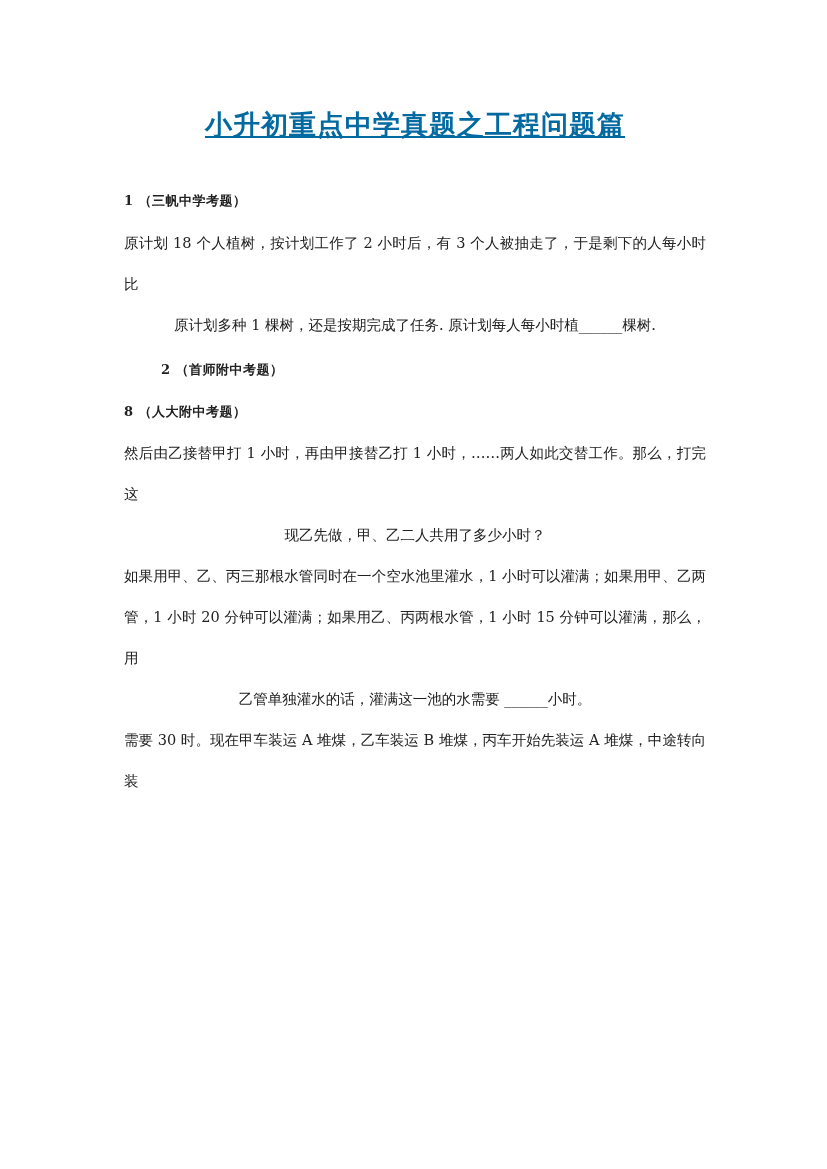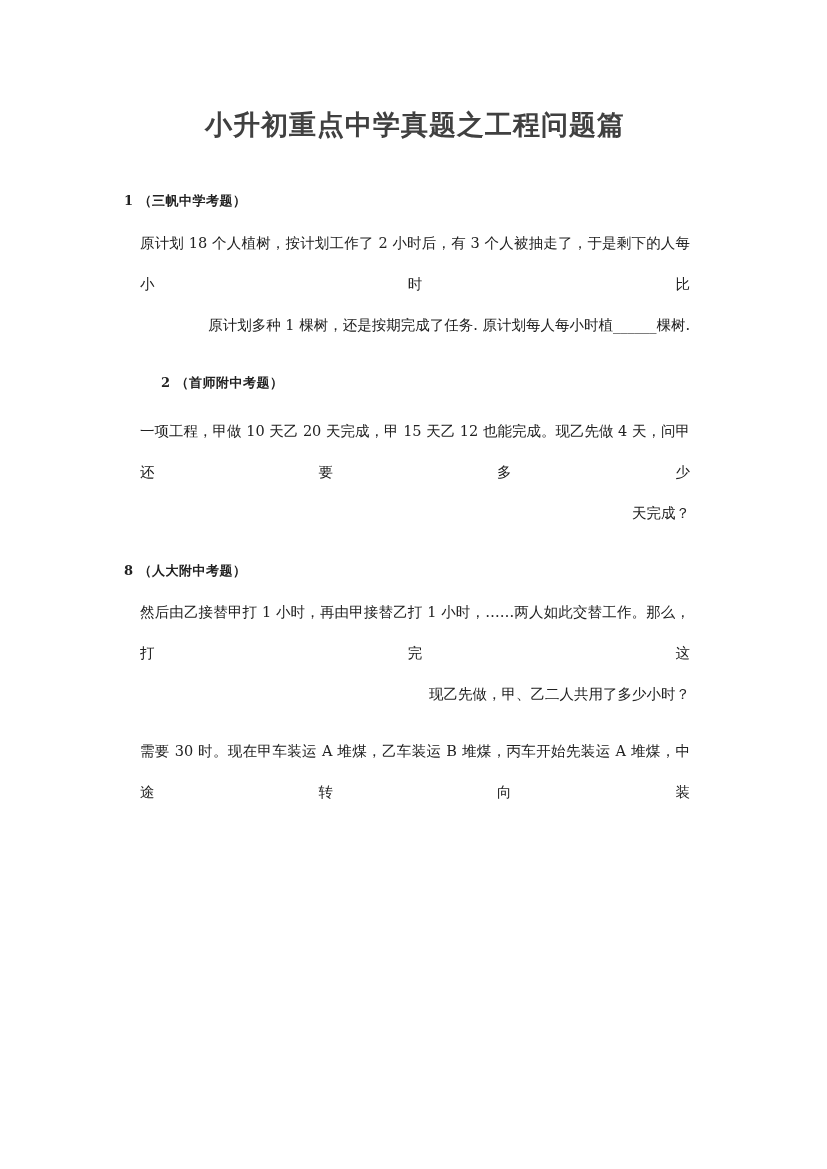--- a/index.html
+++ b/index.html
@@ -28,64 +28,65 @@
     text-align: center;
     font-family: "DejaVu Sans", "Liberation Sans", sans-serif;
     letter-spacing: 1px;
   }
   .heading {
     font-size: 13px;
     line-height: 41px;
     font-weight: bold;
     letter-spacing: 0.5px;
   }
-  .para { margin: 16px; }
+  .para { margin: 0; }
   .line {
     font-size: 14.5px;
     line-height: 41px;
-    text-align: right;
+    text-align: center;
   }
   .line.j {
     text-align: justify;
     text-align-last: justify;
   }
   
   .mt35 { margin-top: 35px; }
   .mt28 { margin-top: 28px; }
   .mt10 { margin-top: 10px; }
   .mt8  { margin-top: 8px; }
   .mt3  { margin-top: 3px; margin-left: 37px; }
   .mt2  { margin-top: 2px; }
   .mt1  { margin-top: 1px; }
   .mt0  { margin-top: 0; }
 </style>
 </head>
 <body>
 
 <div class="page" style="color: rgb(33, 33, 33);">
 
-  <div class="doc-title" style="color: #404040;">小升初重点中学真题之工程问题篇</div>
+  <div class="doc-title" style="color: #0369a1; text-decoration: underline;">小升初重点中学真题之工程问题篇</div>
 
   <div class="heading mt35">1 （三帆中学考题）</div>
   <div class="para mt2">
     <div class="line j">原计划 18 个人植树，按计划工作了 2 小时后，有 3 个人被抽走了，于是剩下的人每小时比</div>
     <div class="line">原计划多种 1 棵树，还是按期完成了任务. 原计划每人每小时植______棵树.</div>
   </div>
 
   <div class="heading mt3">2 （首师附中考题）</div>
-  <div class="para mt8">
-    <div class="line j">一项工程，甲做 10 天乙 20 天完成，甲 15 天乙 12 也能完成。现乙先做 4 天，问甲还要多少</div>
-    <div class="line">天完成？</div>
-  </div>
 
   <div class="heading mt1">8 （人大附中考题）</div>
   <div class="para mt1">
     <div class="line j">然后由乙接替甲打 1 小时，再由甲接替乙打 1 小时，……两人如此交替工作。那么，打完这</div>
     <div class="line">现乙先做，甲、乙二人共用了多少小时？</div>
   </div>
 
+  <div class="para mt0">
+    <div class="line j">如果用甲、乙、丙三那根水管同时在一个空水池里灌水，1 小时可以灌满；如果用甲、乙两</div>
+    <div class="line j">管，1 小时 20 分钟可以灌满；如果用乙、丙两根水管，1 小时 15 分钟可以灌满，那么，用</div>
+    <div class="line">乙管单独灌水的话，灌满这一池的水需要 ______小时。</div>
+  </div>
 
   <div class="para mt0">
     <div class="line j">需要 30 时。现在甲车装运 A 堆煤，乙车装运 B 堆煤，丙车开始先装运 A 堆煤，中途转向装</div>
 
   </div>
 
 </div>
 
 </body></html>

